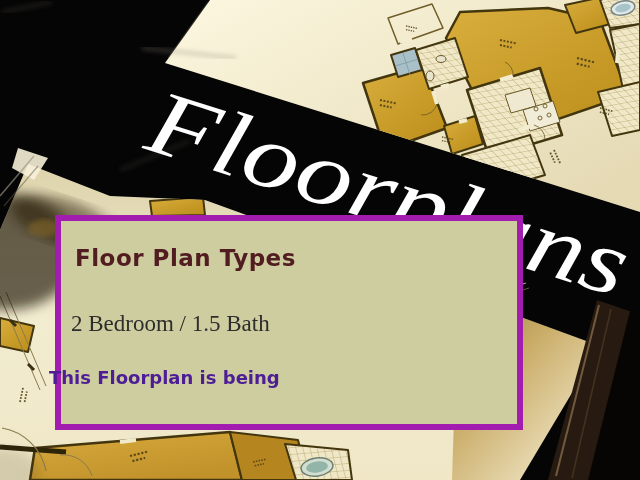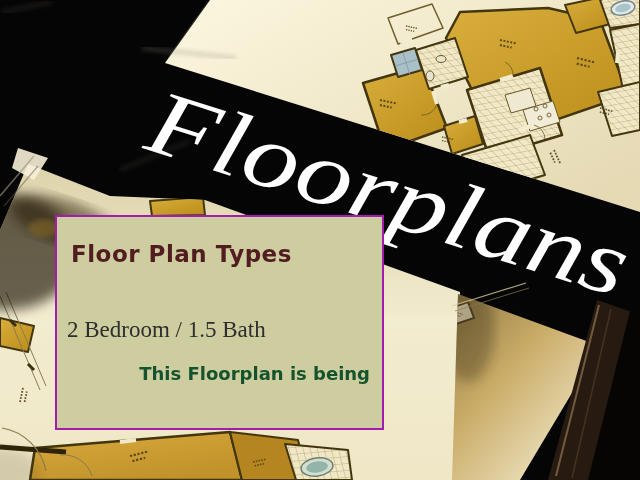--- a/index.html
+++ b/index.html
@@ -1,29 +1,29 @@
 <!DOCTYPE html>
 <html><head>
 <meta charset="utf-8">
 <style>
   html,body{margin:0;padding:0;background:#000;}
   .stage{position:relative;width:640px;height:480px;overflow:hidden;background:#030303;
          font-family:"Liberation Sans",sans-serif;}
   .stage svg{position:absolute;left:0;top:0;}
-  .info-box{position:absolute;left:55px;top:215px;width:329px;height:215px;
-            background:#cecd9f;border:2px solid #a21caf;box-sizing:border-box;}
+  .info-box{position:absolute;left:55px;top:215px;width:468px;height:215px;
+            background:#cecd9f;border:6px solid #a21caf;box-sizing:border-box;}
   .info-heading{position:absolute;left:14px;top:24px;margin:0;
             font-family:"DejaVu Sans",sans-serif;font-weight:bold;font-size:23px;
             letter-spacing:.5px;color:#521d20;}
-  .unit-type{position:absolute;left:10px;top:100px;
+  .unit-type{position:absolute;left:10px;top:90px;
             font-family:"Liberation Serif",serif;font-size:23px;color:#2d2d2d;}
-  .message{position:absolute;left:0;right:0;top:141px;text-align:right;
+  .message{position:absolute;left:0;right:0;top:141px;text-align:left;
             transform:translateX(-12px);
             font-family:"DejaVu Sans",sans-serif;font-weight:bold;font-size:18px;
-            line-height:31px;color:#14532d;}
+            line-height:31px;color:#4c1d95;}
   .banner-word{font-family:"Liberation Serif",serif;font-style:italic;
             font-size:92px;fill:#ffffff;}
 </style>
 </head>
 <body>
 
 <div class="stage">
 
 <svg width="640" height="480" viewBox="0 0 640 480">
   <defs>

